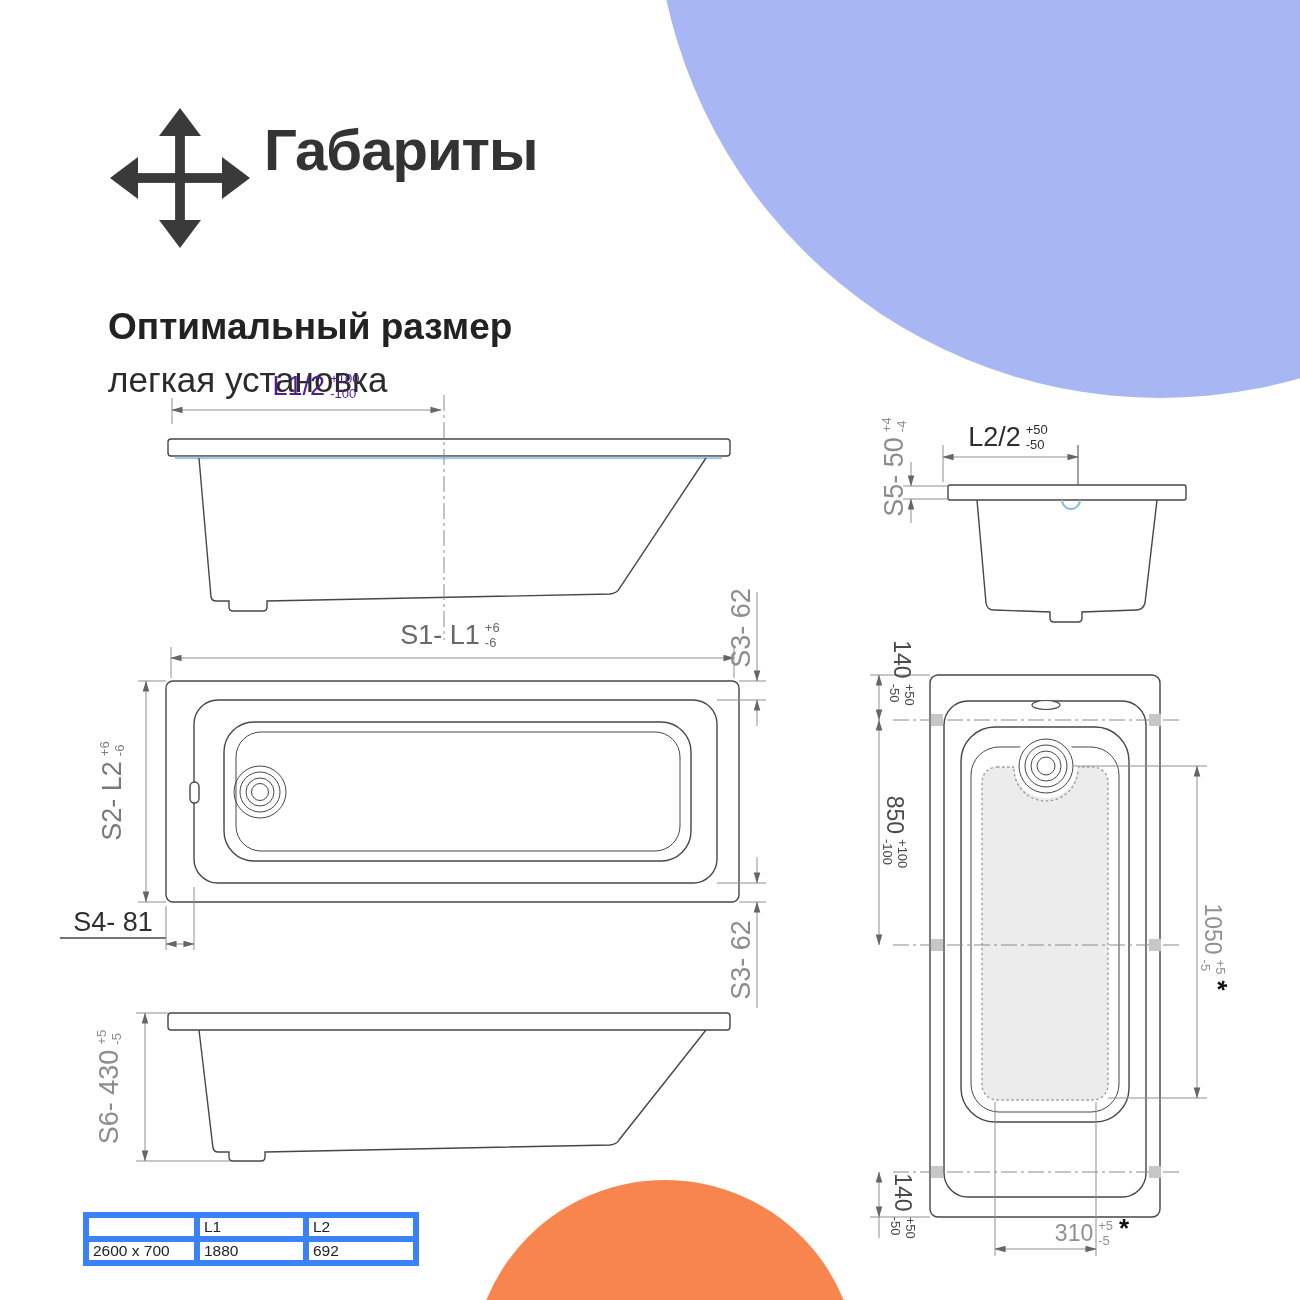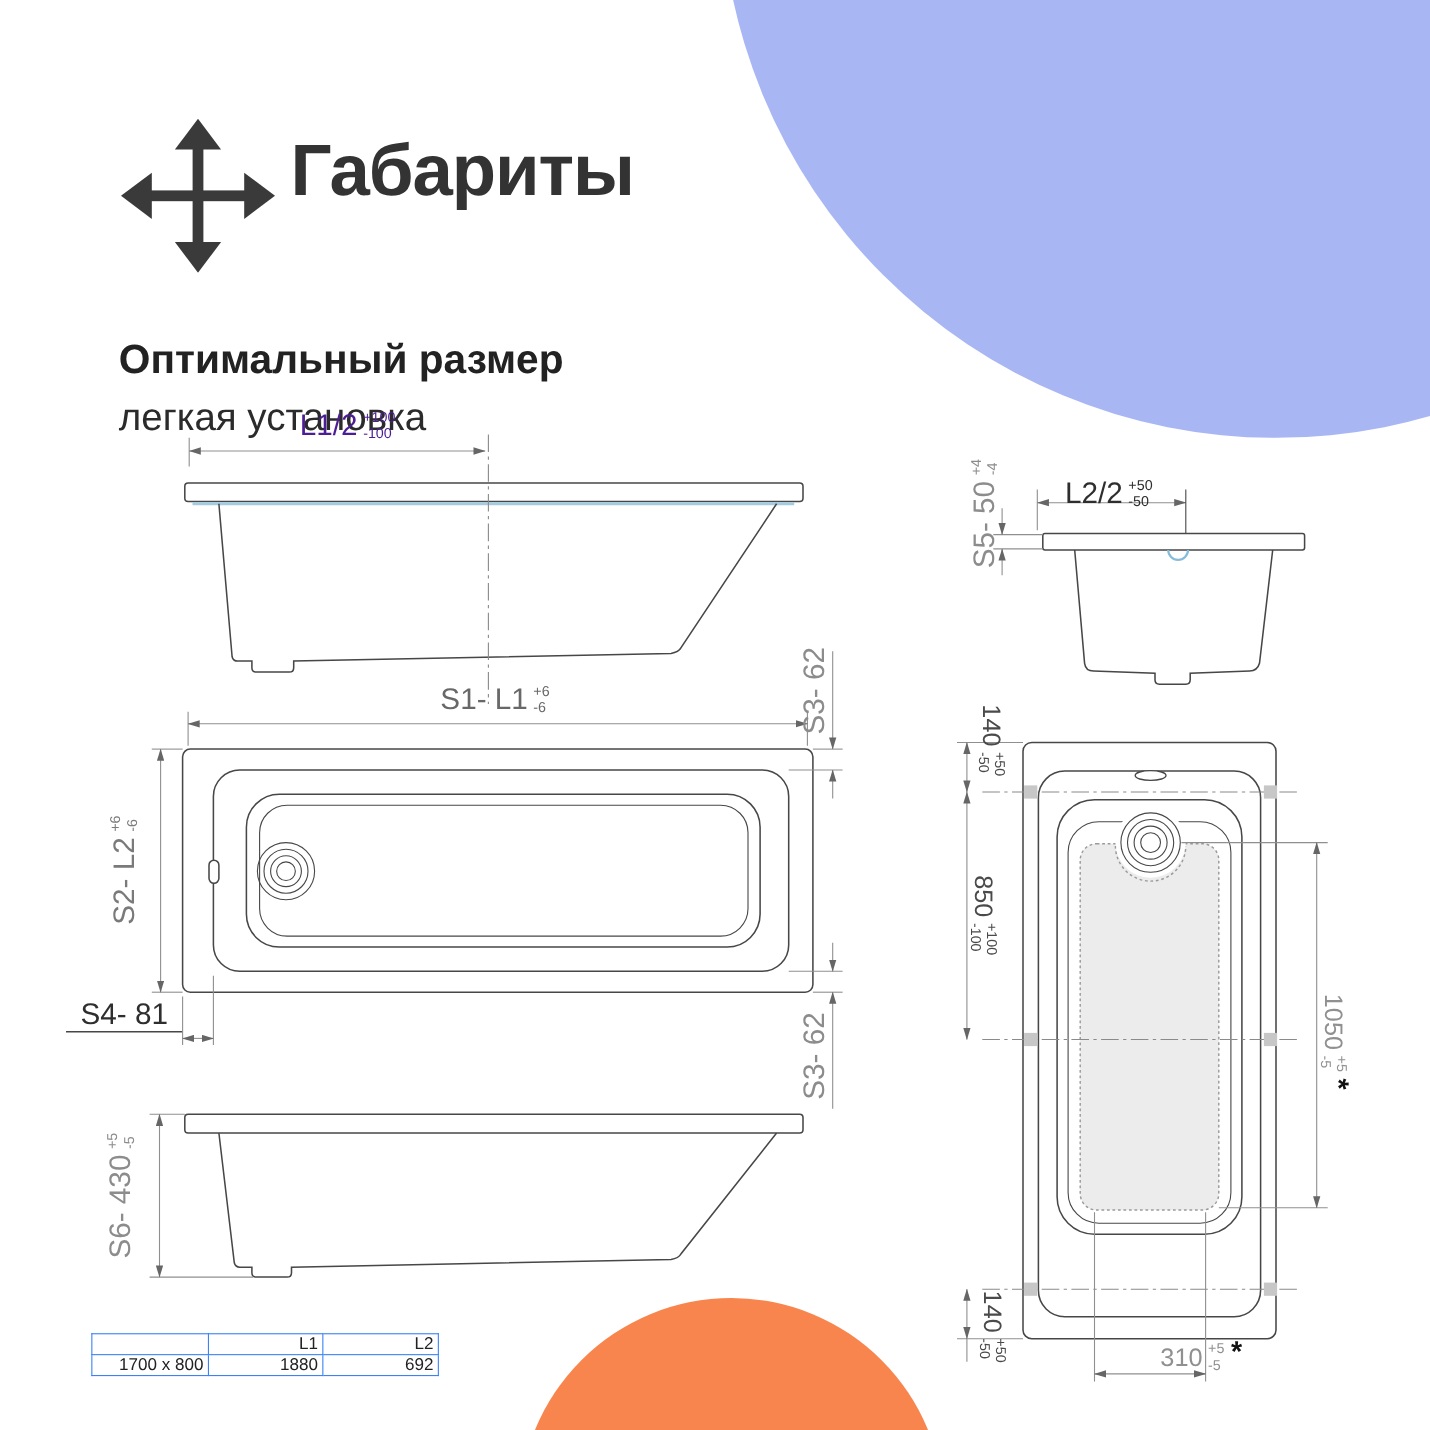--- a/index.html
+++ b/index.html
@@ -3,21 +3,21 @@
 <meta charset="utf-8">
 <style>
   html,body{margin:0;padding:0;background:#fff;}
   #stage{position:relative;width:1300px;height:1300px;background:#ffffff;overflow:hidden;
          font-family:"Liberation Sans",sans-serif;}
   .blob{position:absolute;border-radius:50%;}
   #blob-blue{left:655px;top:-612px;width:1010px;height:1010px;background:#a9b6f4;}
   #blob-orange{left:472px;top:1180px;width:386px;height:386px;background:#f8854e;}
 
   #title-icon{position:absolute;left:110px;top:108px;width:140px;height:140px;}
-  #page-title{position:absolute;left:264px;top:118px;font-size:66px;font-weight:700;color:#333;
+  #page-title{position:absolute;left:264px;top:118px;font-size:58px;font-weight:700;color:#333;
               letter-spacing:-1px;line-height:1.1;}
   #subtitle-bold{position:absolute;left:108px;top:306px;font-size:37px;font-weight:700;color:#222;}
   #subtitle-light{position:absolute;left:108px;top:360px;font-size:35px;font-weight:400;color:#2b2b2b;}
 
   #linework{position:absolute;left:0;top:0;width:1300px;height:1300px;}
   .outline{stroke:#474747;stroke-width:1.4;fill:none;}
   .outline-f{stroke:#474747;stroke-width:1.4;fill:#ffffff;}
   .thin{stroke:#474747;stroke-width:1;fill:none;}
   .dimline{stroke:#8f8f8f;stroke-width:1;fill:none;}
   .cl{stroke:#8a8a8a;stroke-width:1;fill:none;stroke-dasharray:16 4 3 4;}
@@ -30,21 +30,21 @@
              transform:translate(-50%,-50%);line-height:1;}
   .dim-label .val{font-size:27px;}
   .dim-label.small .val{font-size:23px;}
   .dim-label .tol{display:inline-flex;flex-direction:column;font-size:13px;line-height:1.12;
                   letter-spacing:0;}
   .dim-label .star{font-size:26px;font-weight:700;color:#111;align-self:flex-start;line-height:.7;margin-left:1px;}
   .rot-ccw{transform:translate(-50%,-50%) rotate(-90deg);}
   .rot-cw{transform:translate(-50%,-50%) rotate(90deg);}
 
   #size-table{position:absolute;left:83px;top:1212px;border-collapse:collapse;table-layout:fixed;}
-  #size-table td{border:1px solid #3b82f6;height:18px;text-align:right;vertical-align:middle;
+  #size-table td{border:6px solid #3b82f6;height:18px;text-align:left;vertical-align:middle;
                  font-size:15.5px;color:#222;padding:0 4px;}
   .c0{width:97px;} .c1{width:95px;} .c2{width:96px;}
 </style>
 </head>
 <body>
 
 <div id="stage">
 
   <div class="blob" id="blob-blue"></div>
   <div class="blob" id="blob-orange"></div>
@@ -183,21 +183,21 @@
   </svg>
 
   <div class="dim-label" style="left:316px;top:387px;color:#4c1d95;">
     <span class="val">L1/2</span>
     <span class="tol">
       <span>+100</span>
       <span>-100</span>
       </span>
   </div>
 
-  <div class="dim-label" style="left:1008px;top:438px;color:#2e2e2e;margin-top:11px;">
+  <div class="dim-label" style="left:1008px;top:438px;color:#2e2e2e;">
     <span class="val">L2/2</span>
     <span class="tol">
       <span>+50</span>
       <span>-50</span>
       </span>
   </div>
 
   <div class="dim-label rot-ccw" style="left:895px;top:467px;color:#8c8c8c;">
     <span class="val">S5- 50</span>
     <span class="tol">
@@ -285,20 +285,20 @@
   </div>
 
   <table id="size-table">
     <tbody>
         <tr>
       <td class="c0"></td>
       <td class="c1">L1</td>
       <td class="c2">L2</td>
     </tr>
     <tr>
-      <td>1700 x 800</td>
+      <td>2600 x 700</td>
       <td>1880</td>
       <td>692</td>
     </tr>
   </tbody>
     </table>
 
 </div>
 
 </body></html>

